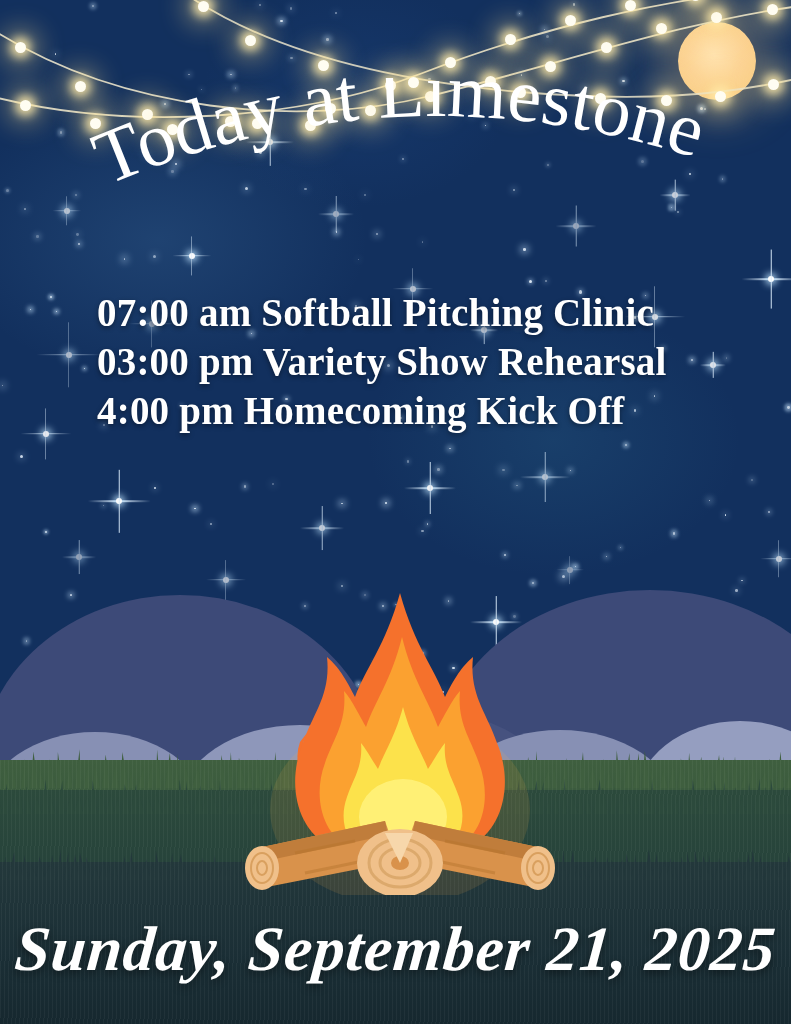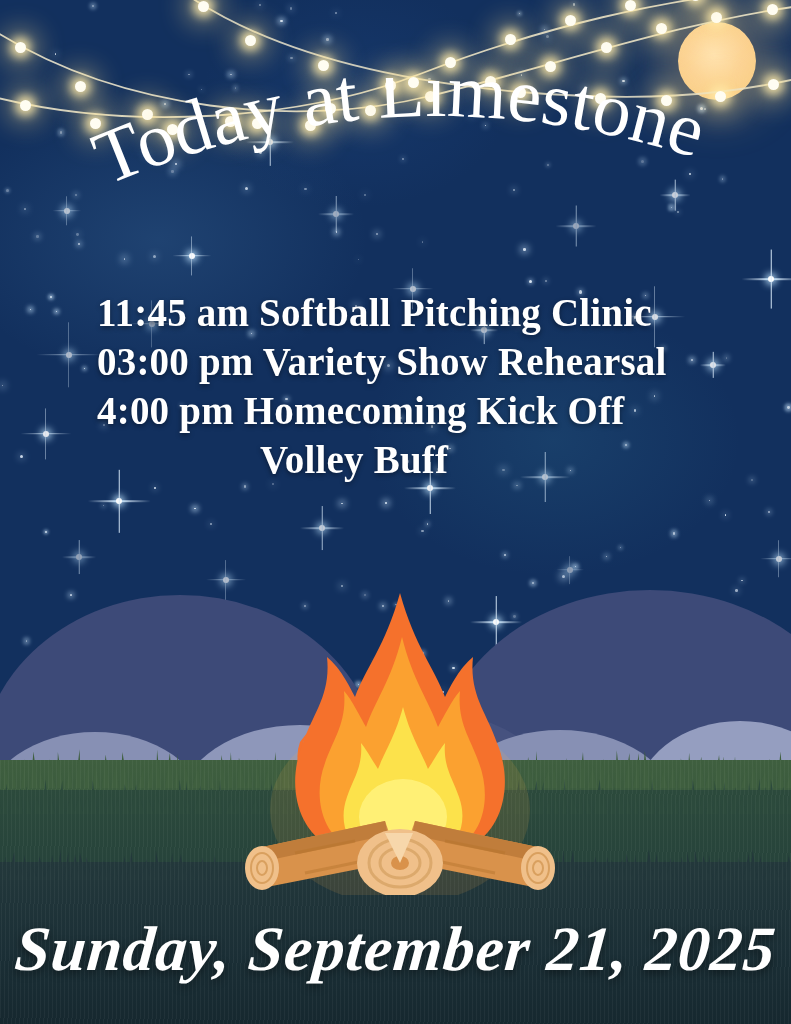--- a/index.html
+++ b/index.html
@@ -517,21 +517,20 @@
     </div>
 
   <svg class="title-svg" viewBox="0 0 791 140">
     <path id="arcpath" d="M 62 128 Q 396 -34 742 96" fill="none"></path>
     <text>
       <textPath href="#arcpath" startOffset="50%" text-anchor="middle">Today at Limestone</textPath>
     </text>
   </svg>
 
   <div class="events">
-    <div class="ev-line">11:45 am Softball Pitching Clinic</div>
+    <div class="ev-line">07:00 am Softball Pitching Clinic</div>
     <div class="ev-line">03:00 pm Variety Show Rehearsal</div>
     <div class="ev-line">4:00 pm Homecoming Kick Off</div>
-    <div class="ev-line indent">Volley Buff</div>
   </div>
 
   <div class="date">Sunday, September 21, 2025</div>
 
 </div>
 
 </body></html>

